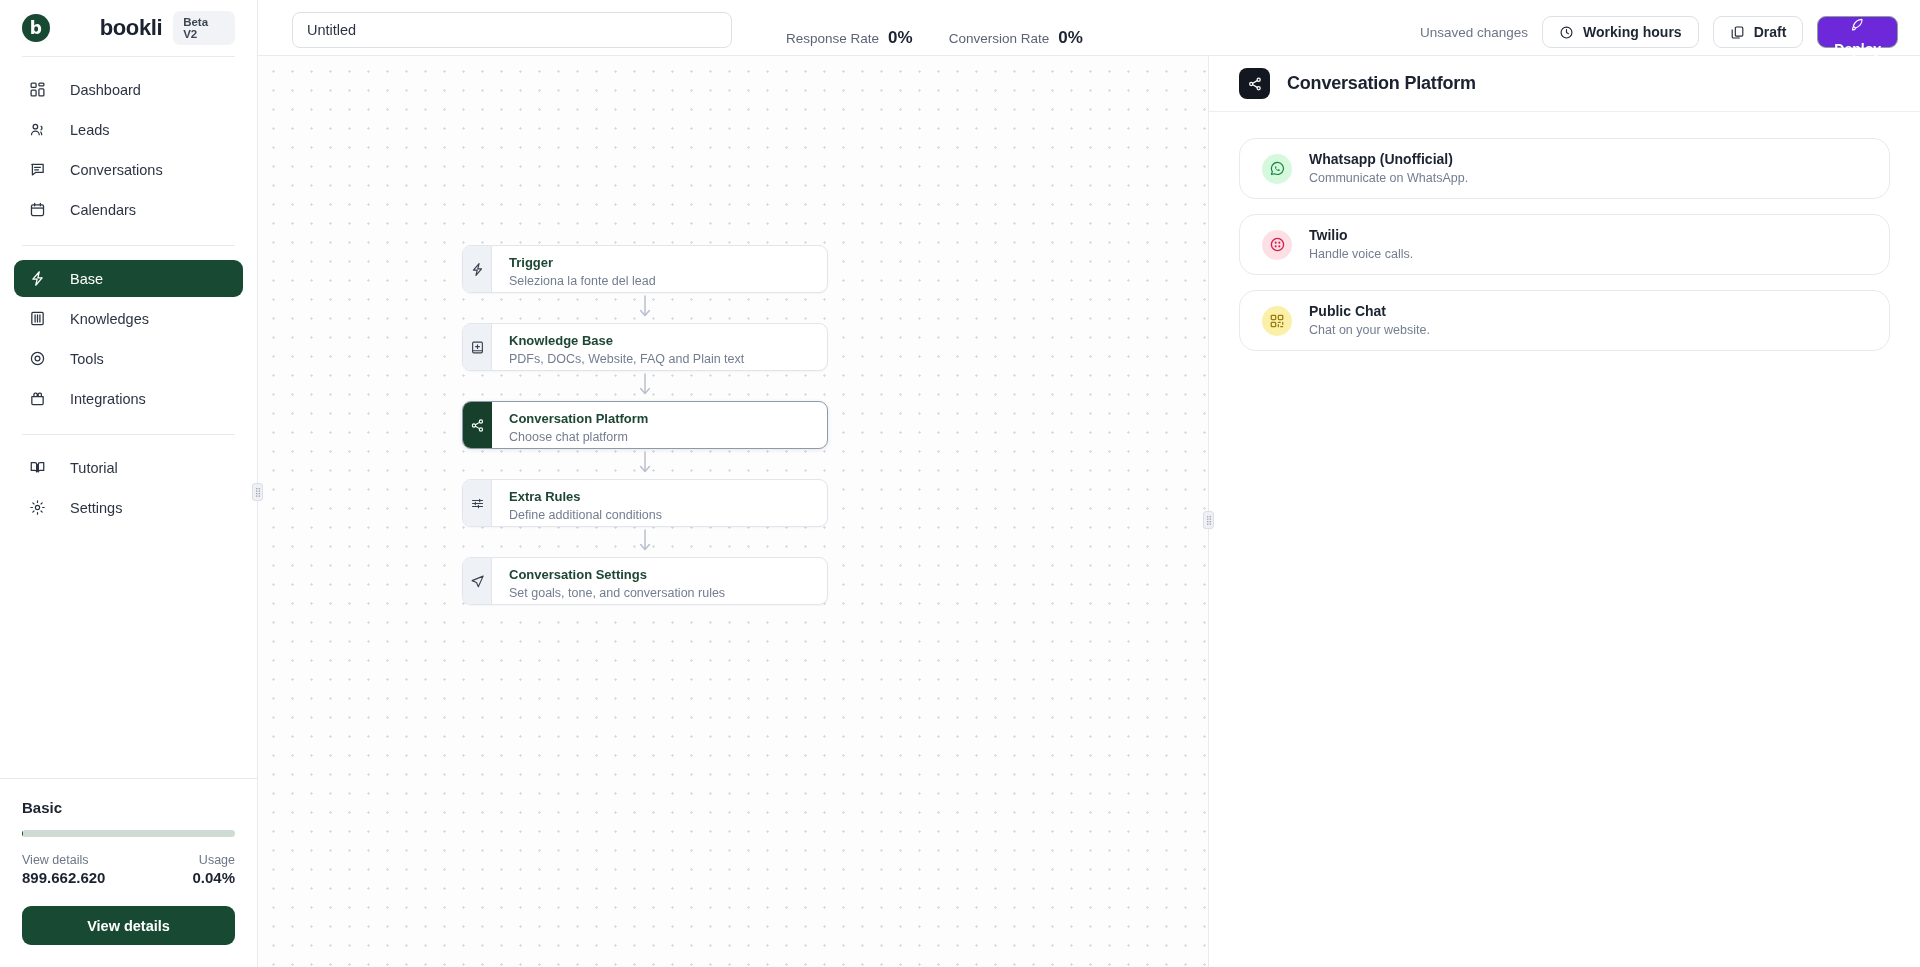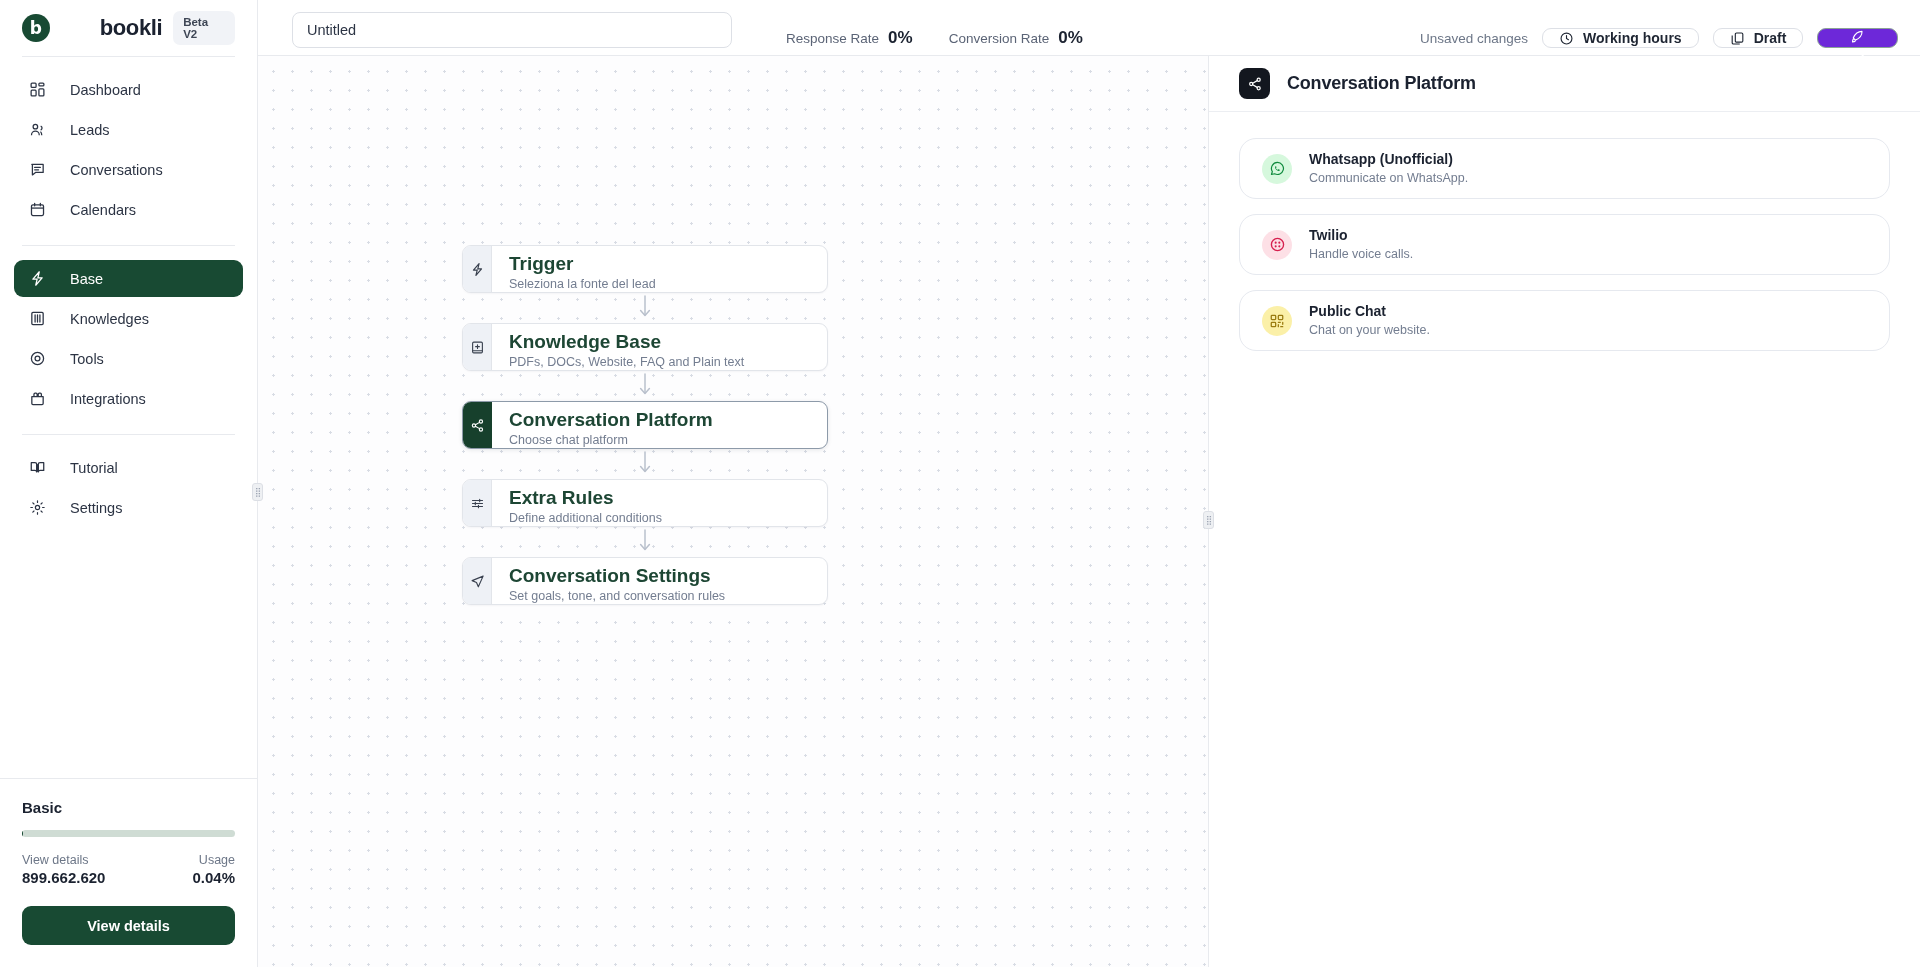--- a/index.html
+++ b/index.html
@@ -104,21 +104,21 @@
     font-family: "Liberation Sans", sans-serif; outline: none;
     background: #fff;
   }
   .metrics { display: flex; align-items: center; gap: 36px; margin-left: 54px; }
   .metric { display: flex; align-items: baseline; gap: 9px; }
   .metric-lbl { font-size: 13.5px; color: #5b6476; }
   .metric-val { font-size: 17px; font-weight: 700; color: #1b2230; }
   .top-actions { margin-left: auto; display: flex; align-items: center; gap: 14px; }
   .unsaved { font-size: 13.5px; color: #6c7687; }
   .btn {
-    height: 20px; border-radius: 9px; border: 1px solid #dde0e6;
+    height: 32px; border-radius: 9px; border: 1px solid #dde0e6;
     background: #fff; color: #1f2633;
     font-size: 14px; font-weight: 600;
     display: flex; align-items: center; gap: 9px;
     padding: 0 16px; cursor: pointer;
     font-family: "Liberation Sans", sans-serif;
   }
   .btn svg { display: block; }
   .btn.primary-muted {
     background: #6d28d9; border-color: #8ba396; color: #ffffff; cursor: default; flex-direction: column;
   }
@@ -147,21 +147,21 @@
     box-shadow: 0 1px 2px rgba(20,26,40,0.04);
   }
   .node-icon {
     width: 29px; flex: 0 0 29px;
     background: #eef1f6;
     display: flex; align-items: center; justify-content: center;
     color: #39414f;
     border-right: 1px solid #e2e5ea;
   }
   .node-body { padding: 6px 0 0 17px; display: flex; flex-direction: column; justify-content: center; }
-  .node-title { font-size: 19px; font-weight: 700; color: #1d4634; line-height: 1.25; }
+  .node-title { font-size: 13px; font-weight: 700; color: #1d4634; line-height: 1.25; }
   .node-sub { font-size: 12.5px; color: #737d90; line-height: 1.3; margin-top: 1px; }
   .node.selected { border-color: #8d9aa9; box-shadow: 0 1px 4px rgba(20,26,40,0.10); }
   .node.selected .node-icon { background: #17402c; color: #ffffff; border-right-color: #17402c; }
 
   .connector { height: 30px; display: flex; align-items: center; justify-content: center; }
   .connector svg { display: block; }
 
   
   .panel {
     width: 712px; flex: 0 0 712px;

